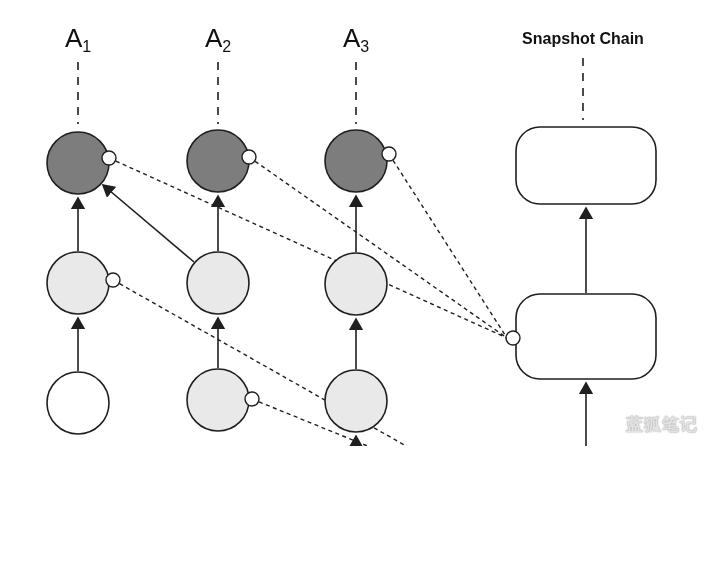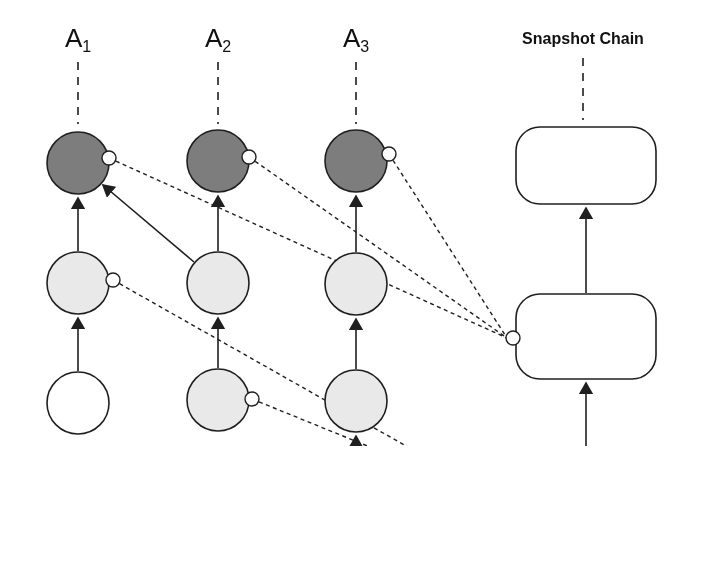--- a/index.html
+++ b/index.html
@@ -81,13 +81,23 @@
       <circle cx="252" cy="399" r="7" fill="#ffffff" stroke="#1f1f1f" stroke-width="1.4"></circle>
       <circle cx="387" cy="519" r="7" fill="#ffffff" stroke="#1f1f1f" stroke-width="1.4"></circle>
       <circle cx="513" cy="338" r="7" fill="#ffffff" stroke="#1f1f1f" stroke-width="1.4"></circle>
       <circle cx="511" cy="503" r="7" fill="#ffffff" stroke="#1f1f1f" stroke-width="1.4"></circle>
       <text x="78" y="47" text-anchor="middle" fill="#111111" font-size="26" font-weight="normal" font-family="&quot;Liberation Sans&quot;, sans-serif"><tspan>A</tspan><tspan font-size="16" dy="5">1</tspan></text>
       <text x="218" y="47" text-anchor="middle" fill="#111111" font-size="26" font-weight="normal" font-family="&quot;Liberation Sans&quot;, sans-serif"><tspan>A</tspan><tspan font-size="16" dy="5">2</tspan></text>
       <text x="356" y="47" text-anchor="middle" fill="#111111" font-size="26" font-weight="normal" font-family="&quot;Liberation Sans&quot;, sans-serif"><tspan>A</tspan><tspan font-size="16" dy="5">3</tspan></text>
       <text x="583" y="44" text-anchor="middle" fill="#111111" font-size="16" font-weight="bold" font-family="&quot;Liberation Sans&quot;, sans-serif"><tspan>Snapshot Chain</tspan></text>
     </svg>
 
+  <div class="watermark">
+    <span class="wm-icon">
+      <svg viewBox="0 0 20 20" width="20" height="20">
+        <circle cx="10" cy="10" r="9" fill="#9b9b9b"></circle>
+        <path d="M5 7 L8 10 L5 13 Z" fill="#ffffff"></path>
+        <path d="M9 6 C14 6 15 10 13 14 C11 12 9 10 9 6 Z" fill="#ffffff"></path>
+      </svg>
+    </span>
+    <span class="wm-text">蓝狐笔记</span>
+  </div>
 </div>
 
 </body></html>

